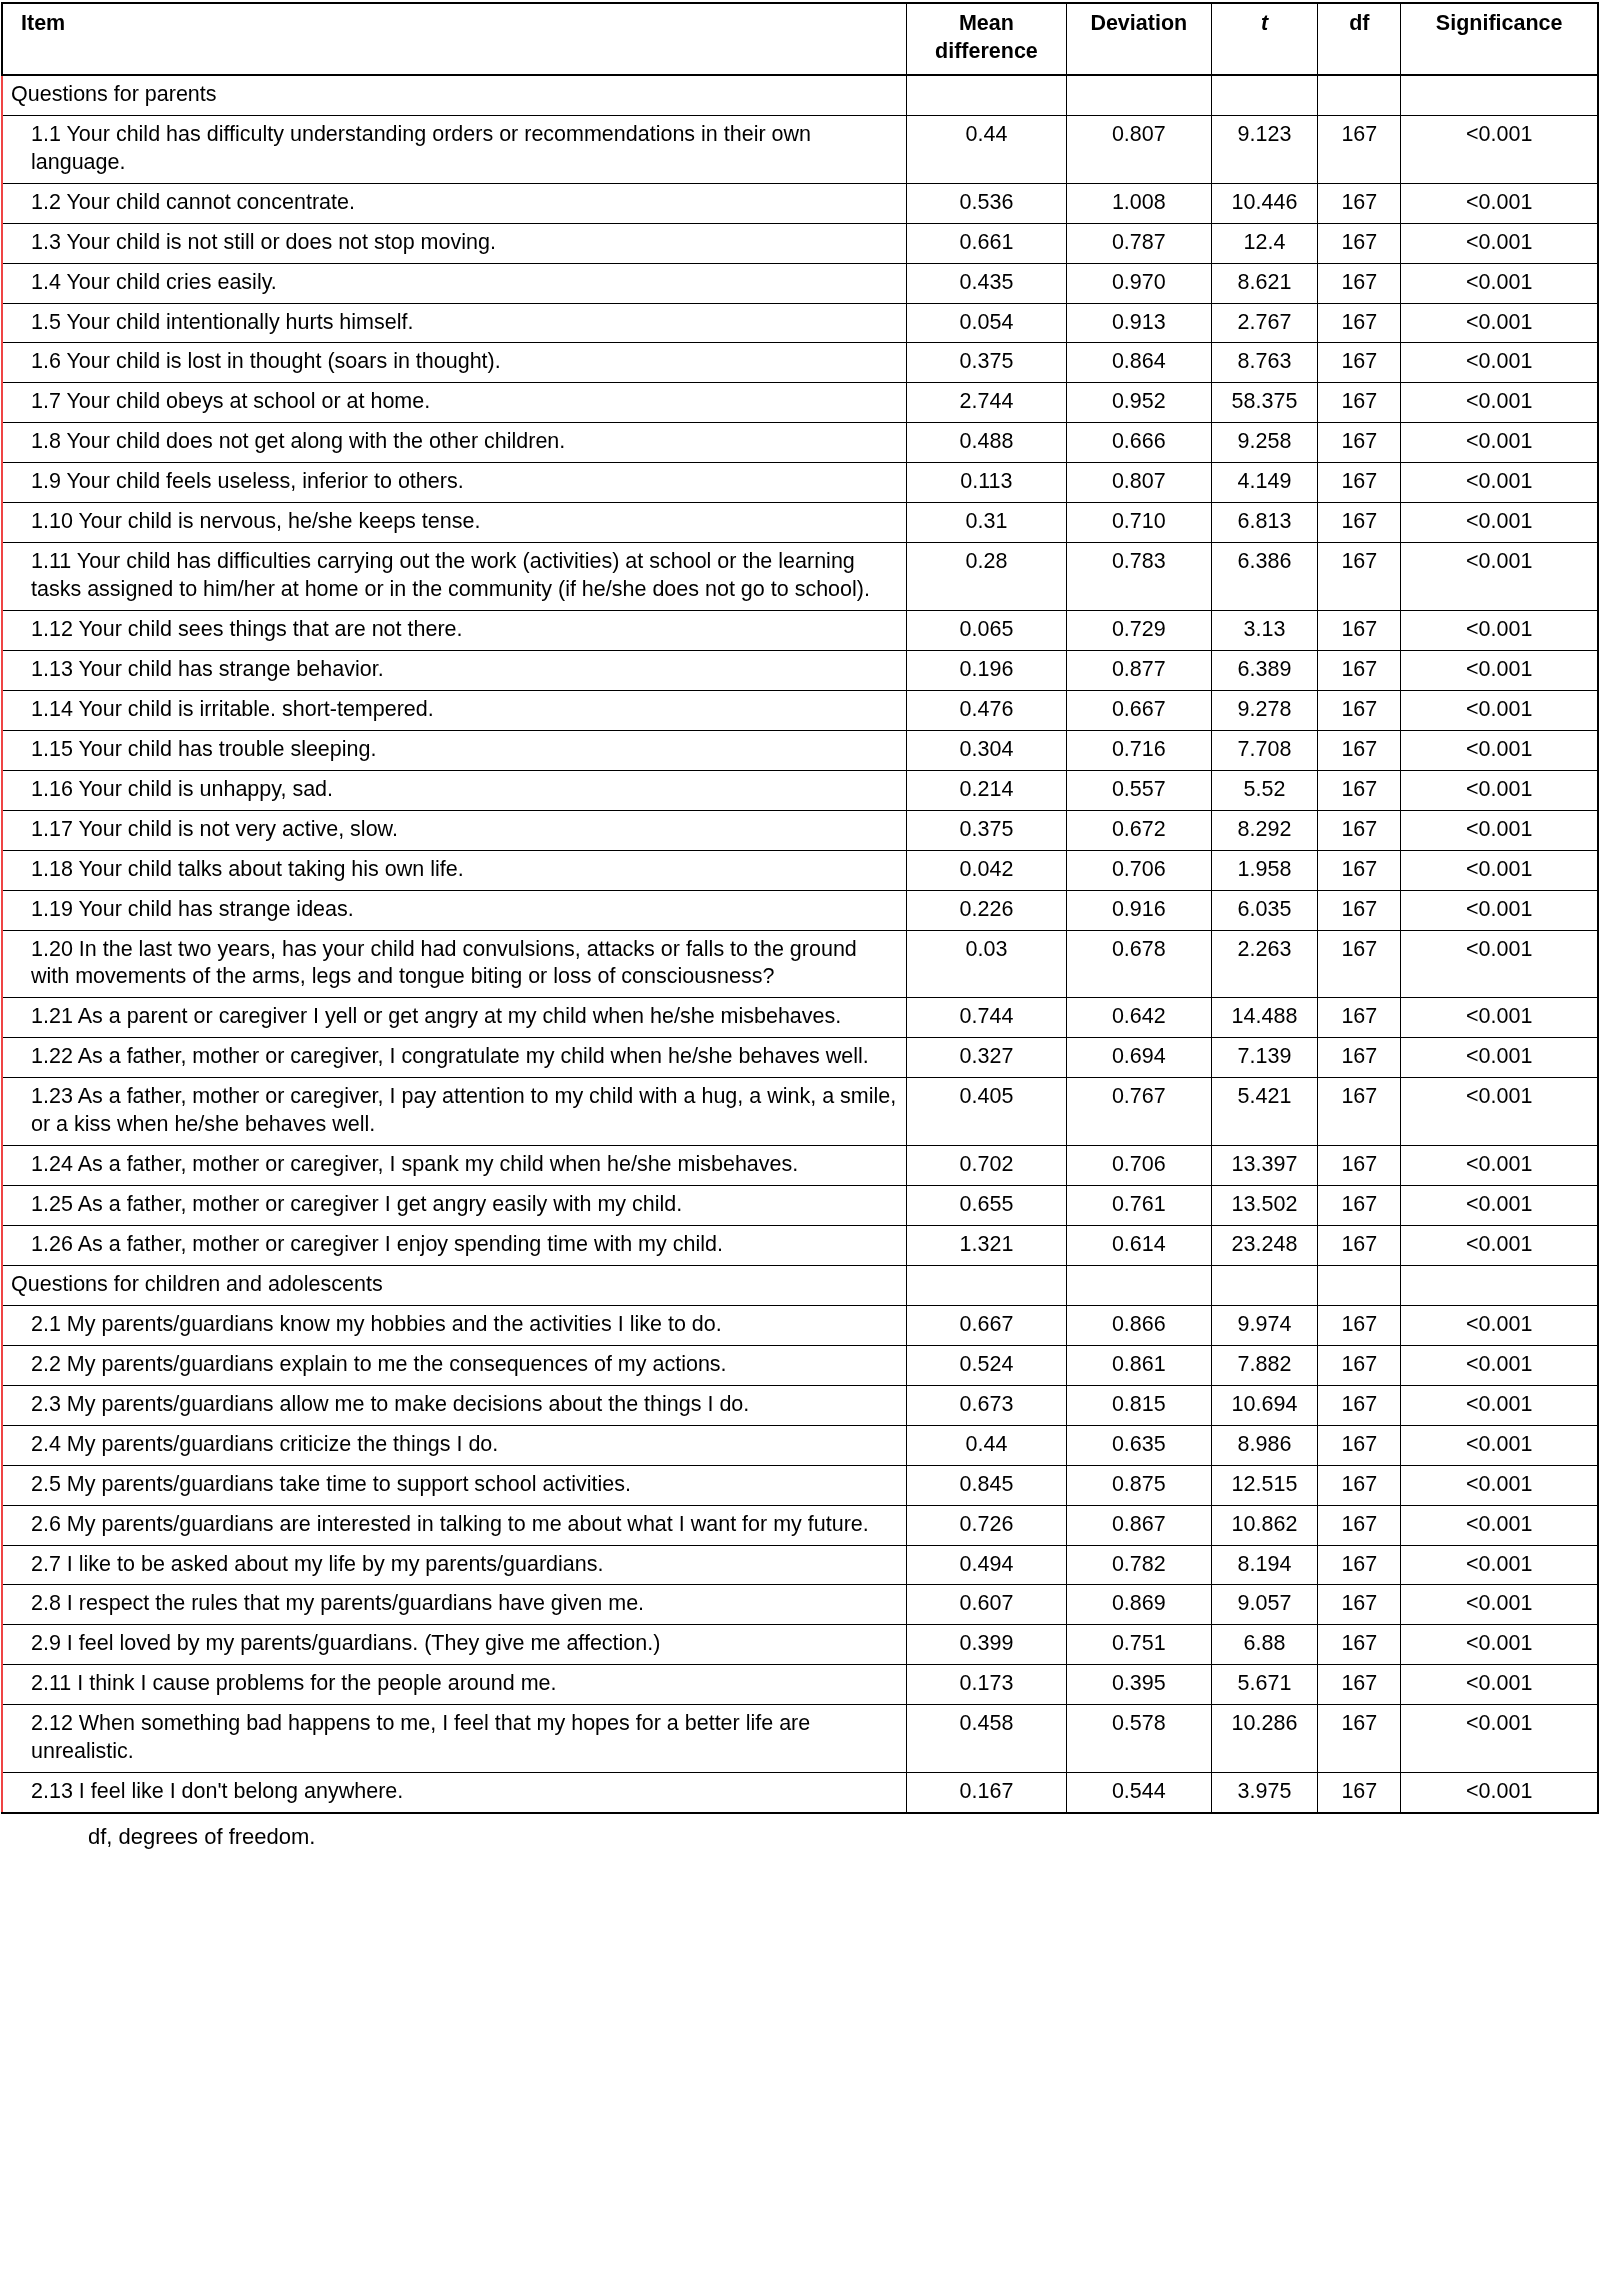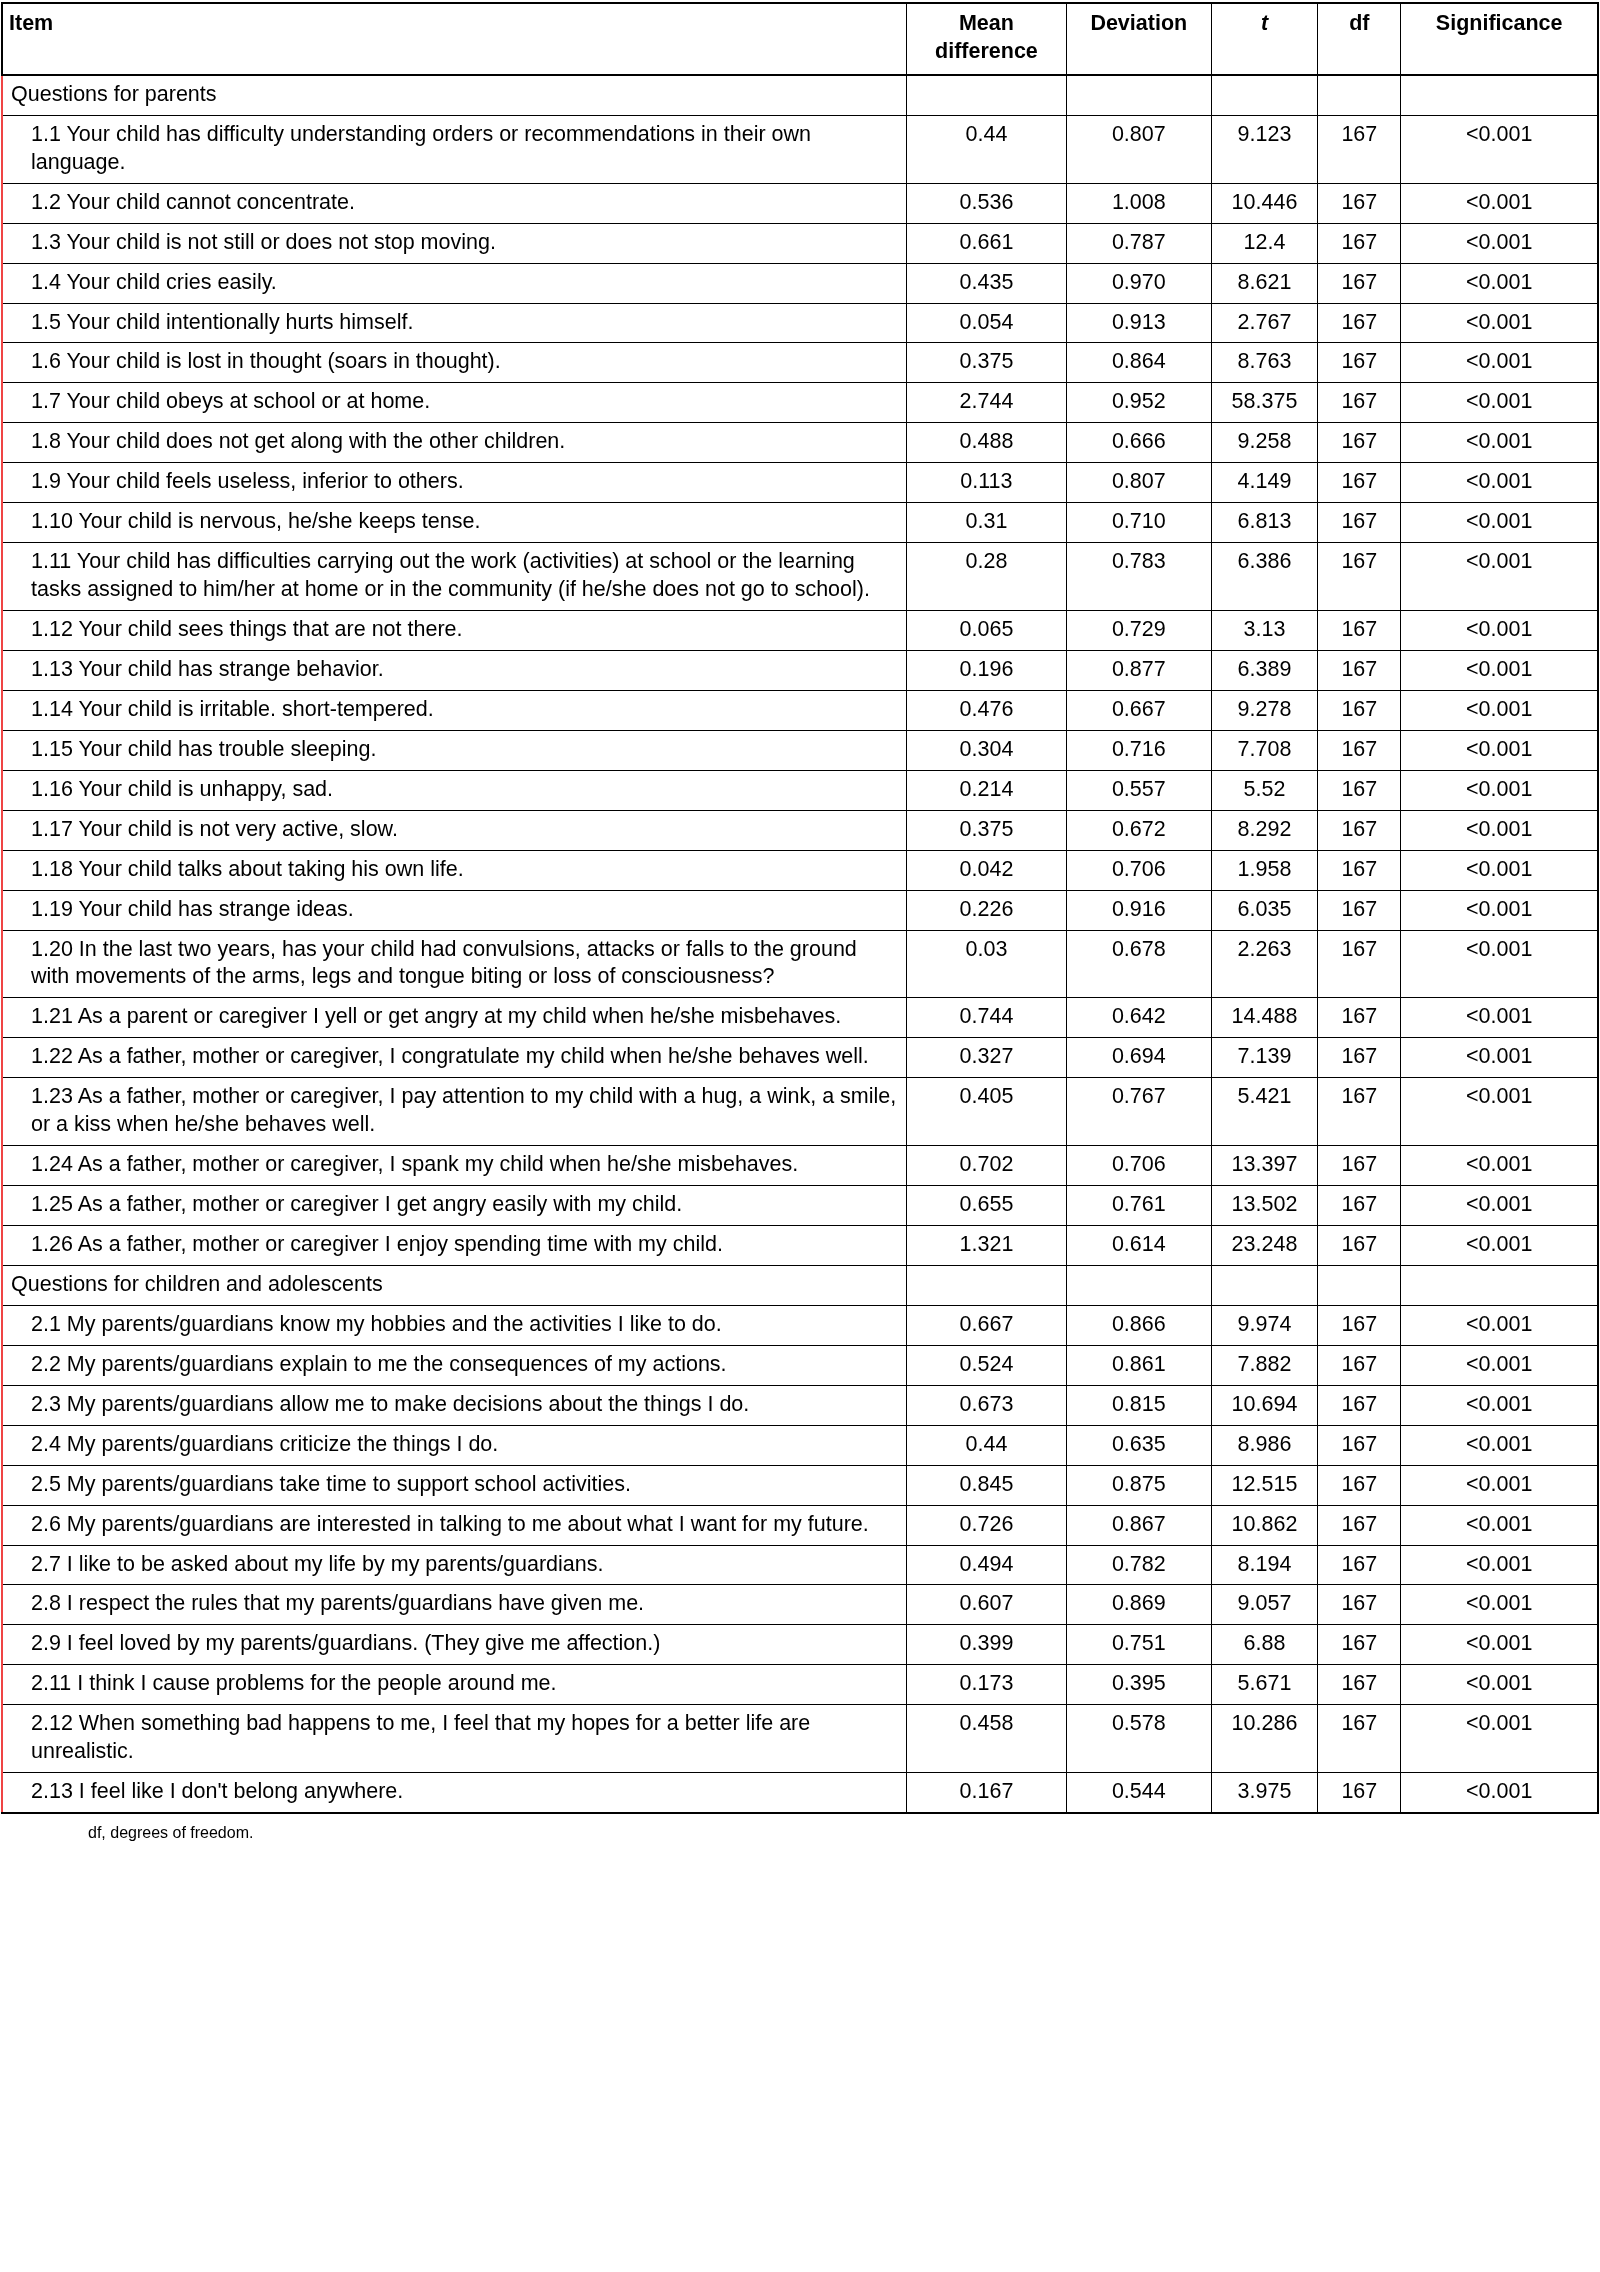--- a/index.html
+++ b/index.html
@@ -42,21 +42,21 @@
     box-sizing: border-box;
   }
   table.stats thead th {
     font-weight: bold;
     vertical-align: top;
     padding-top: 6px;
     padding-bottom: 8px;
   }
   table.stats thead th.th-item {
     text-align: left;
-    padding-left: 6px;
+    padding-left: 18px;
   }
   table.stats thead th.th-t {
     font-style: italic;
   }
   
   table.stats thead th { border-bottom: 2px solid #000; border-top: 2px solid #000; }
   table.stats thead th:first-child { border-left: 2px solid #000; }
   table.stats thead th:last-child { border-right: 2px solid #000; }
   table.stats tbody td:first-child { border-left: 2px solid #ef4444; }
   table.stats tbody td:last-child { border-right: 2px solid #000; }
@@ -66,21 +66,21 @@
     text-align: left;
     padding-left: 14px;
   }
   td.item.indent {
     padding-left: 28px;
   }
   td.num {
     text-align: center;
   }
   .footnote {
-    font-size: 16px;
+    font-size: 22px;
     padding: 9px 0 0 88px;
     line-height: 1.25;
   }
 </style>
 </head>
 <body>
 
 <div class="page">
 
   <table class="stats">

